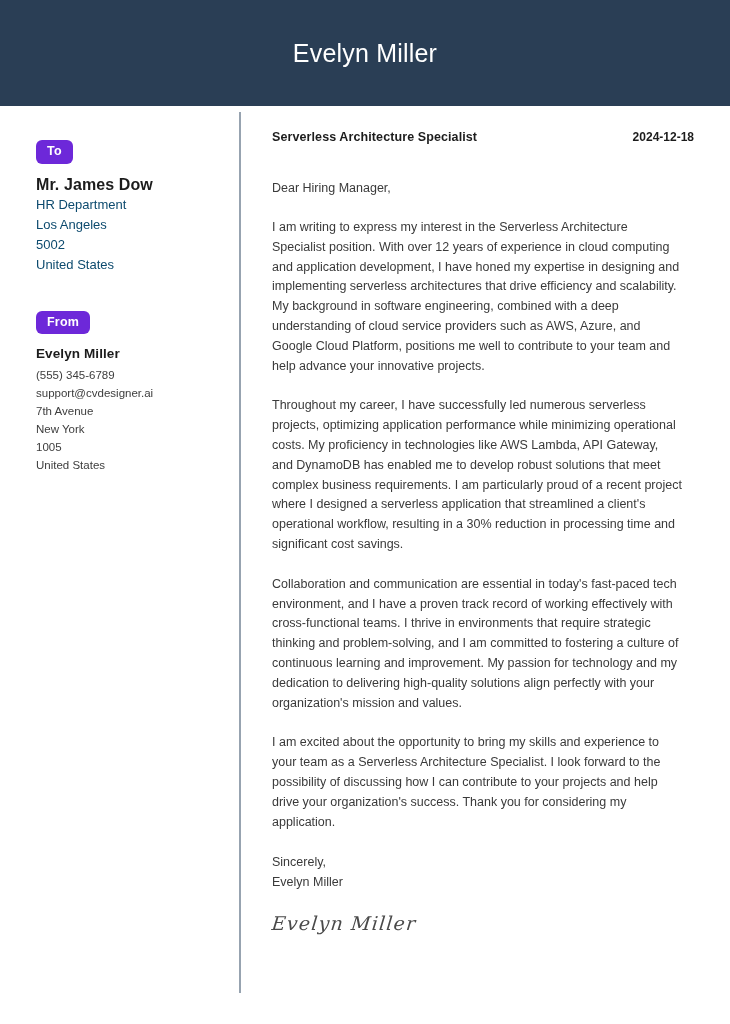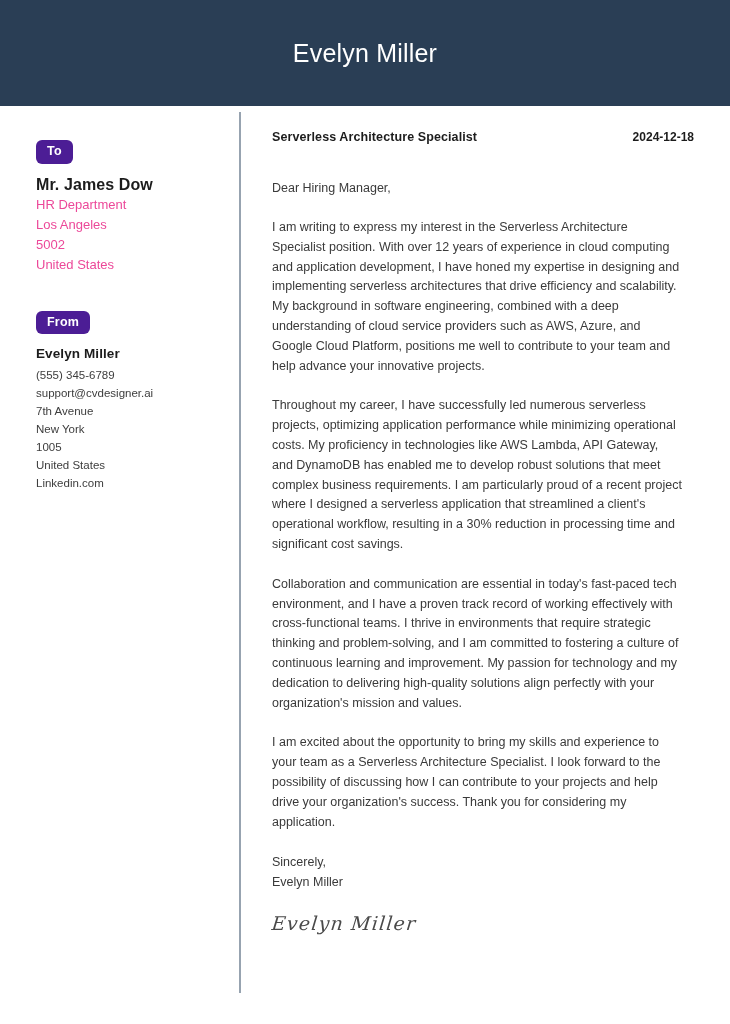--- a/index.html
+++ b/index.html
@@ -66,21 +66,21 @@
     position: absolute;
     top: 0;
     left: 0;
     width: 232px;
     padding: 34px 0 0 36px;
     box-sizing: border-box;
   }
 
   .badge {
     display: inline-block;
-    background: #4c1d95;
+    background: #6d28d9;
     color: #ffffff;
     font-size: 12.5px;
     font-weight: 700;
     border-radius: 6px;
     padding: 5px 11px 6px 11px;
     line-height: 1;
     letter-spacing: 0.2px;
   }
 
   .addr-block {
@@ -89,21 +89,21 @@
   .addr-name {
     font-size: 16px;
     font-weight: 700;
     color: #1c1c1c;
     line-height: 20px;
     letter-spacing: 0.1px;
   }
   .addr-line {
     font-size: 13px;
     font-weight: 400;
-    color: #ec4899;
+    color: #0c4a6e;
     line-height: 20px;
   }
 
   .from-section {
     margin-top: 36px;
   }
   .from-block {
     margin-top: 10px;
   }
   .from-name {
@@ -211,21 +211,20 @@
       <div class="from-section">
         <span class="badge">From</span>
         <div class="from-block">
           <div class="from-name">Evelyn Miller</div>
           <div class="from-line">(555) 345-6789</div>
           <div class="from-line">support@cvdesigner.ai</div>
           <div class="from-line">7th Avenue</div>
           <div class="from-line">New York</div>
           <div class="from-line">1005</div>
           <div class="from-line">United States</div>
-          <div class="from-line">Linkedin.com</div>
         </div>
       </div>
 
     </div>
 
     <div class="letter">
 
       <div class="letter-head">
         <div class="letter-title">Serverless Architecture Specialist</div>
         <div class="letter-date">2024-12-18</div>

